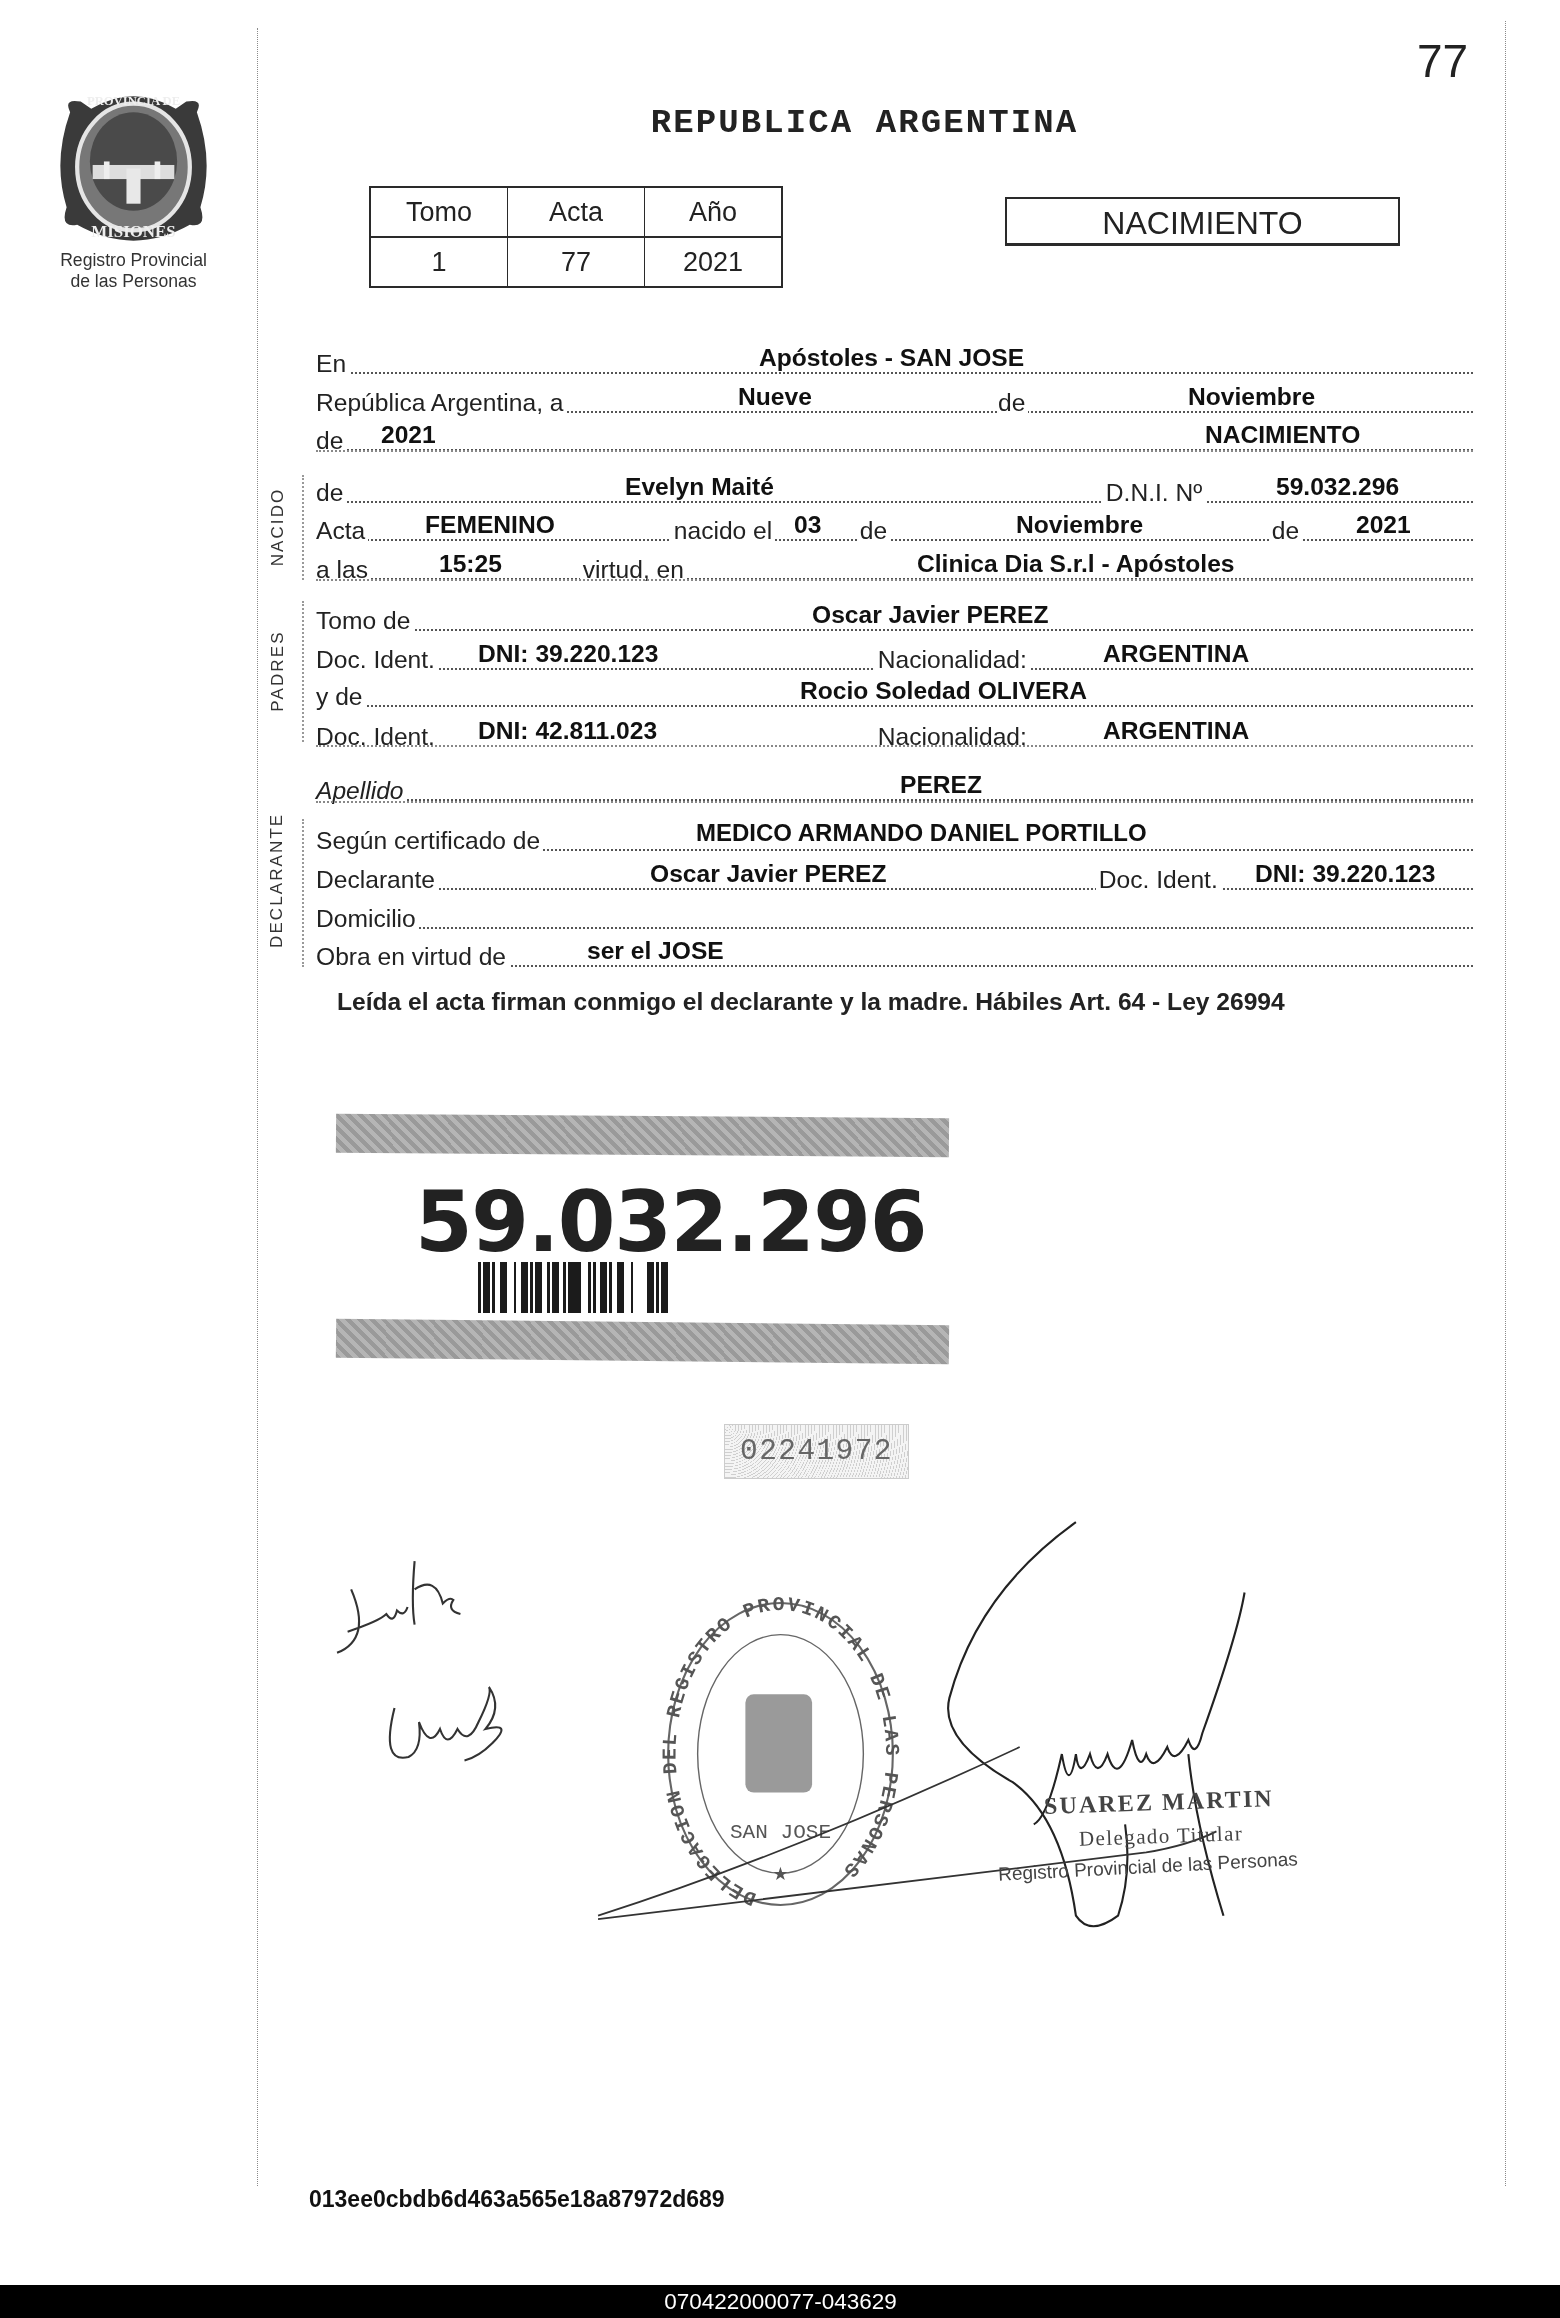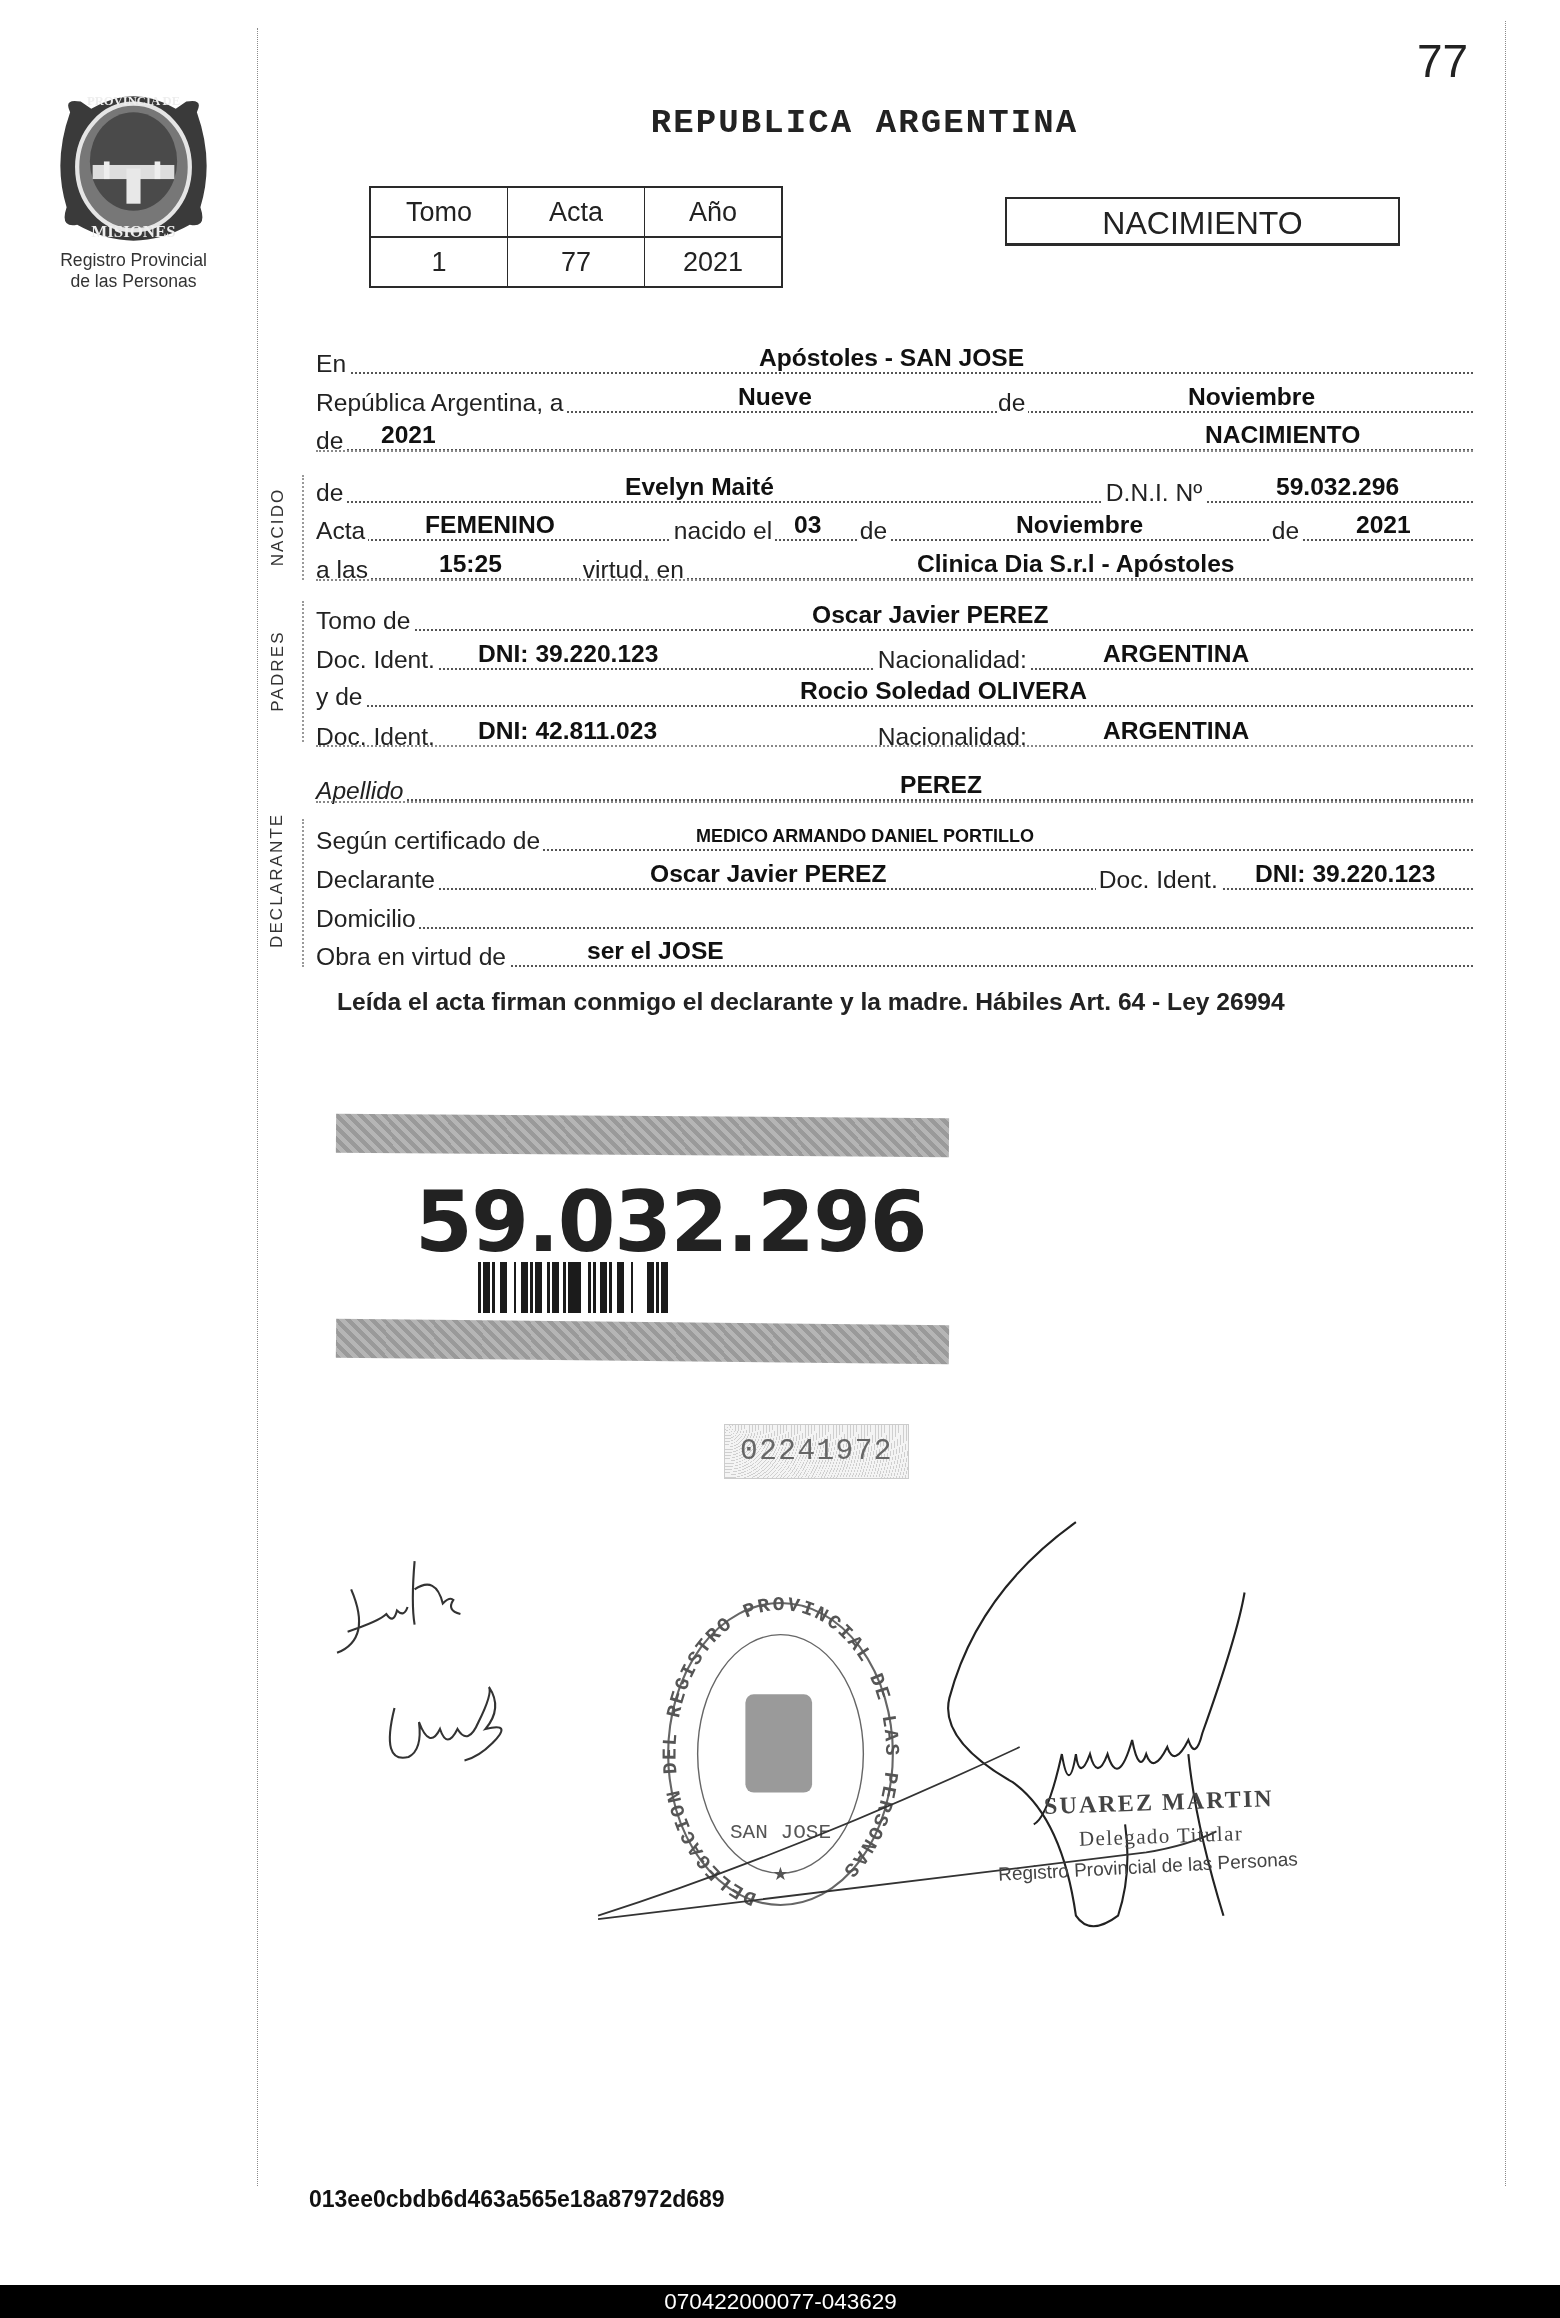--- a/index.html
+++ b/index.html
@@ -173,21 +173,21 @@
   <span class="lbl" style="left:0;font-style:italic;">Apellido</span>
   <span class="val" style="left:584px;">PEREZ</span>
 </div>
 <div class="sep" style="top:801px;"></div>
 
 <div class="bracket" style="top:819px; height:148px;"></div>
 <div class="side" style="top:889px; left:228px; width:98px;">DECLARANTE</div>
 <div class="row" style="top:818px;">
   <div class="dots"></div>
   <span class="lbl" style="left:0;">Según certificado de</span>
-  <span class="val" style="left:380px; font-size:18px; bottom:8.4px;">MEDICO ARMANDO DANIEL PORTILLO</span>
+  <span class="val" style="left:380px; font-size:24px; bottom:8.4px;">MEDICO ARMANDO DANIEL PORTILLO</span>
 </div>
 <div class="row" style="top:857px;">
   <div class="dots"></div>
   <span class="lbl" style="left:0;">Declarante</span>
   <span class="val" style="left:334px;">Oscar Javier PEREZ</span>
   <span class="lbl" style="left:780px; padding-left:2.8px;">Doc. Ident.</span>
   <span class="val" style="left:939px;">DNI: 39.220.123</span>
 </div>
 <div class="row" style="top:896px;">
   <div class="dots"></div>

